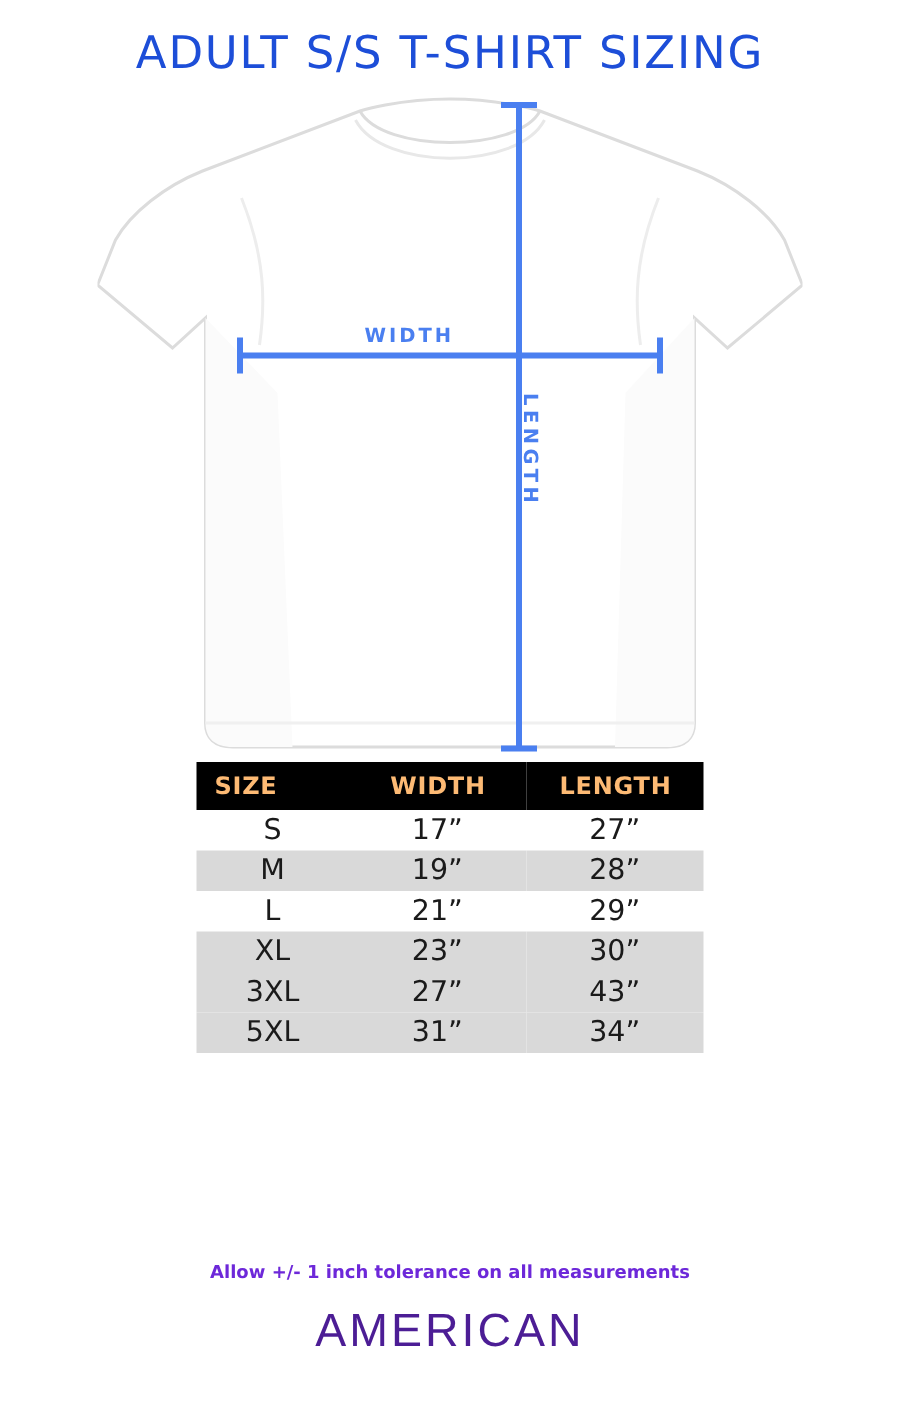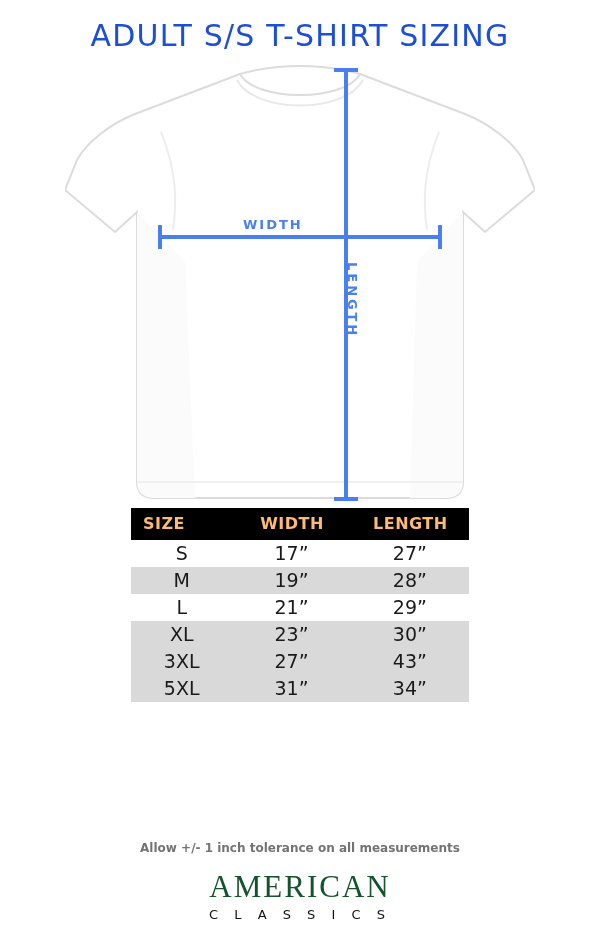--- a/index.html
+++ b/index.html
@@ -98,39 +98,39 @@
   .size-table tr.odd td { background: #ffffff; }
   .size-table tr.even td { background: #d9d9d9; }
 
   
   .tolerance {
     position: absolute;
     top: 841px;
     left: 0;
     width: 600px;
     text-align: center;
-    color: #737373;
+    color: #6d28d9;
     font-size: 12px;
     font-weight: bold;
     font-family: "DejaVu Sans", sans-serif;
   }
 
   
   .brand {
     position: absolute;
     top: 869px;
     left: 0;
     width: 600px;
     text-align: center;
   }
   .brand-main {
     font-size: 31px;
     letter-spacing: 2px;
-    color: #14532d;
-    font-family: Liberation Serif, serif;
+    color: #4c1d95;
+    font-family: Liberation Sans, sans-serif;
   }
   .brand-sub {
     margin-top: 2px;
     font-size: 13px;
     letter-spacing: 6px;
     color: #111111;
     font-family: "DejaVu Sans", sans-serif;
   }
 </style>
 </head>
@@ -225,16 +225,15 @@
         <td>31”</td>
         <td>34”</td>
       </tr>
     </tbody>
   </table>
 
   <div class="tolerance">Allow +/- 1 inch tolerance on all measurements</div>
 
   <div class="brand">
     <div class="brand-main">AMERICAN</div>
-    <div class="brand-sub">C L A S S I C S</div>
   </div>
 
 </div>
 
 </body></html>

